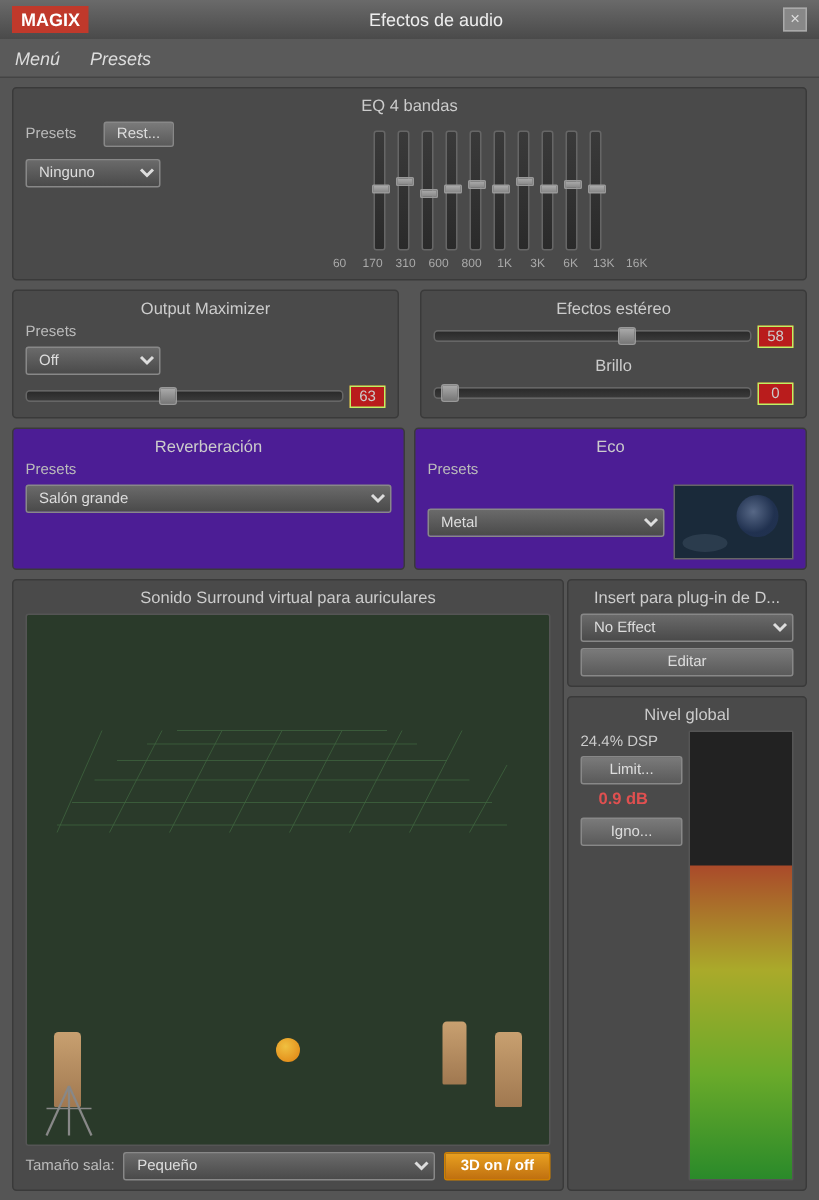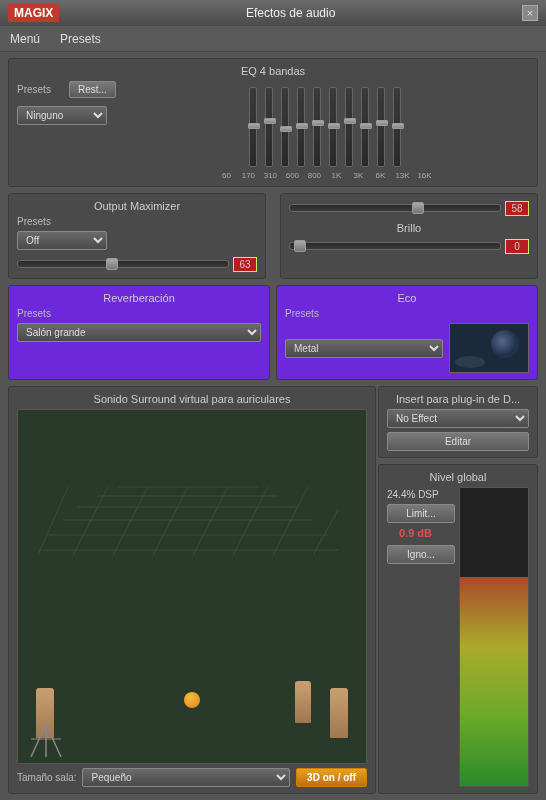--- a/index.html
+++ b/index.html
@@ -60,20 +60,21 @@
       padding: 4px 10px;
       gap: 20px;
       border-bottom: 1px solid #444;
       height: 26px;
       align-items: center;
     }
     .menubar-item {
       color: #ddd;
       cursor: pointer;
       font-size: 12px;
+      font-style: italic;
     }
 
     
     .main-content {
       flex: 1;
       padding: 6px 8px;
       display: flex;
       flex-direction: column;
       gap: 6px;
       background: #555;
@@ -231,21 +232,21 @@
       align-items: center;
       gap: 4px;
     }
     
     .rev-eco-row {
       display: flex;
       gap: 6px;
     }
     .rev-eco-panel {
       flex: 1;
-      background: #6d28d9;
+      background: #4c1d95;
       border: 1px solid #3a3a3a;
       border-radius: 3px;
       padding: 6px 8px;
     }
     .rev-image {
       width: 80px;
       height: 50px;
       background: linear-gradient(135deg, #556, #334);
       border: 1px solid #666;
       display: flex;
@@ -560,20 +561,21 @@
         </select>
         <div class="slider-row" style="margin-top:6px">
           <div class="hslider-track" style="flex:1;position:relative">
             <div class="hslider-thumb" style="left:42%"></div>
           </div>
           <span class="value-box">63</span>
         </div>
       </div>
 
       <div class="half-panel">
+        <div class="panel-title">Efectos estéreo</div>
         <div class="slider-row">
           <div class="hslider-track" style="flex:1;position:relative">
             <div class="hslider-thumb" style="left:58%"></div>
           </div>
           <span class="value-box">58</span>
         </div>
         <div class="panel-title" style="margin-top:6px">Brillo</div>
         <div class="slider-row">
           <div class="hslider-track" style="flex:1;position:relative">
             <div class="hslider-thumb" style="left:2%"></div>

